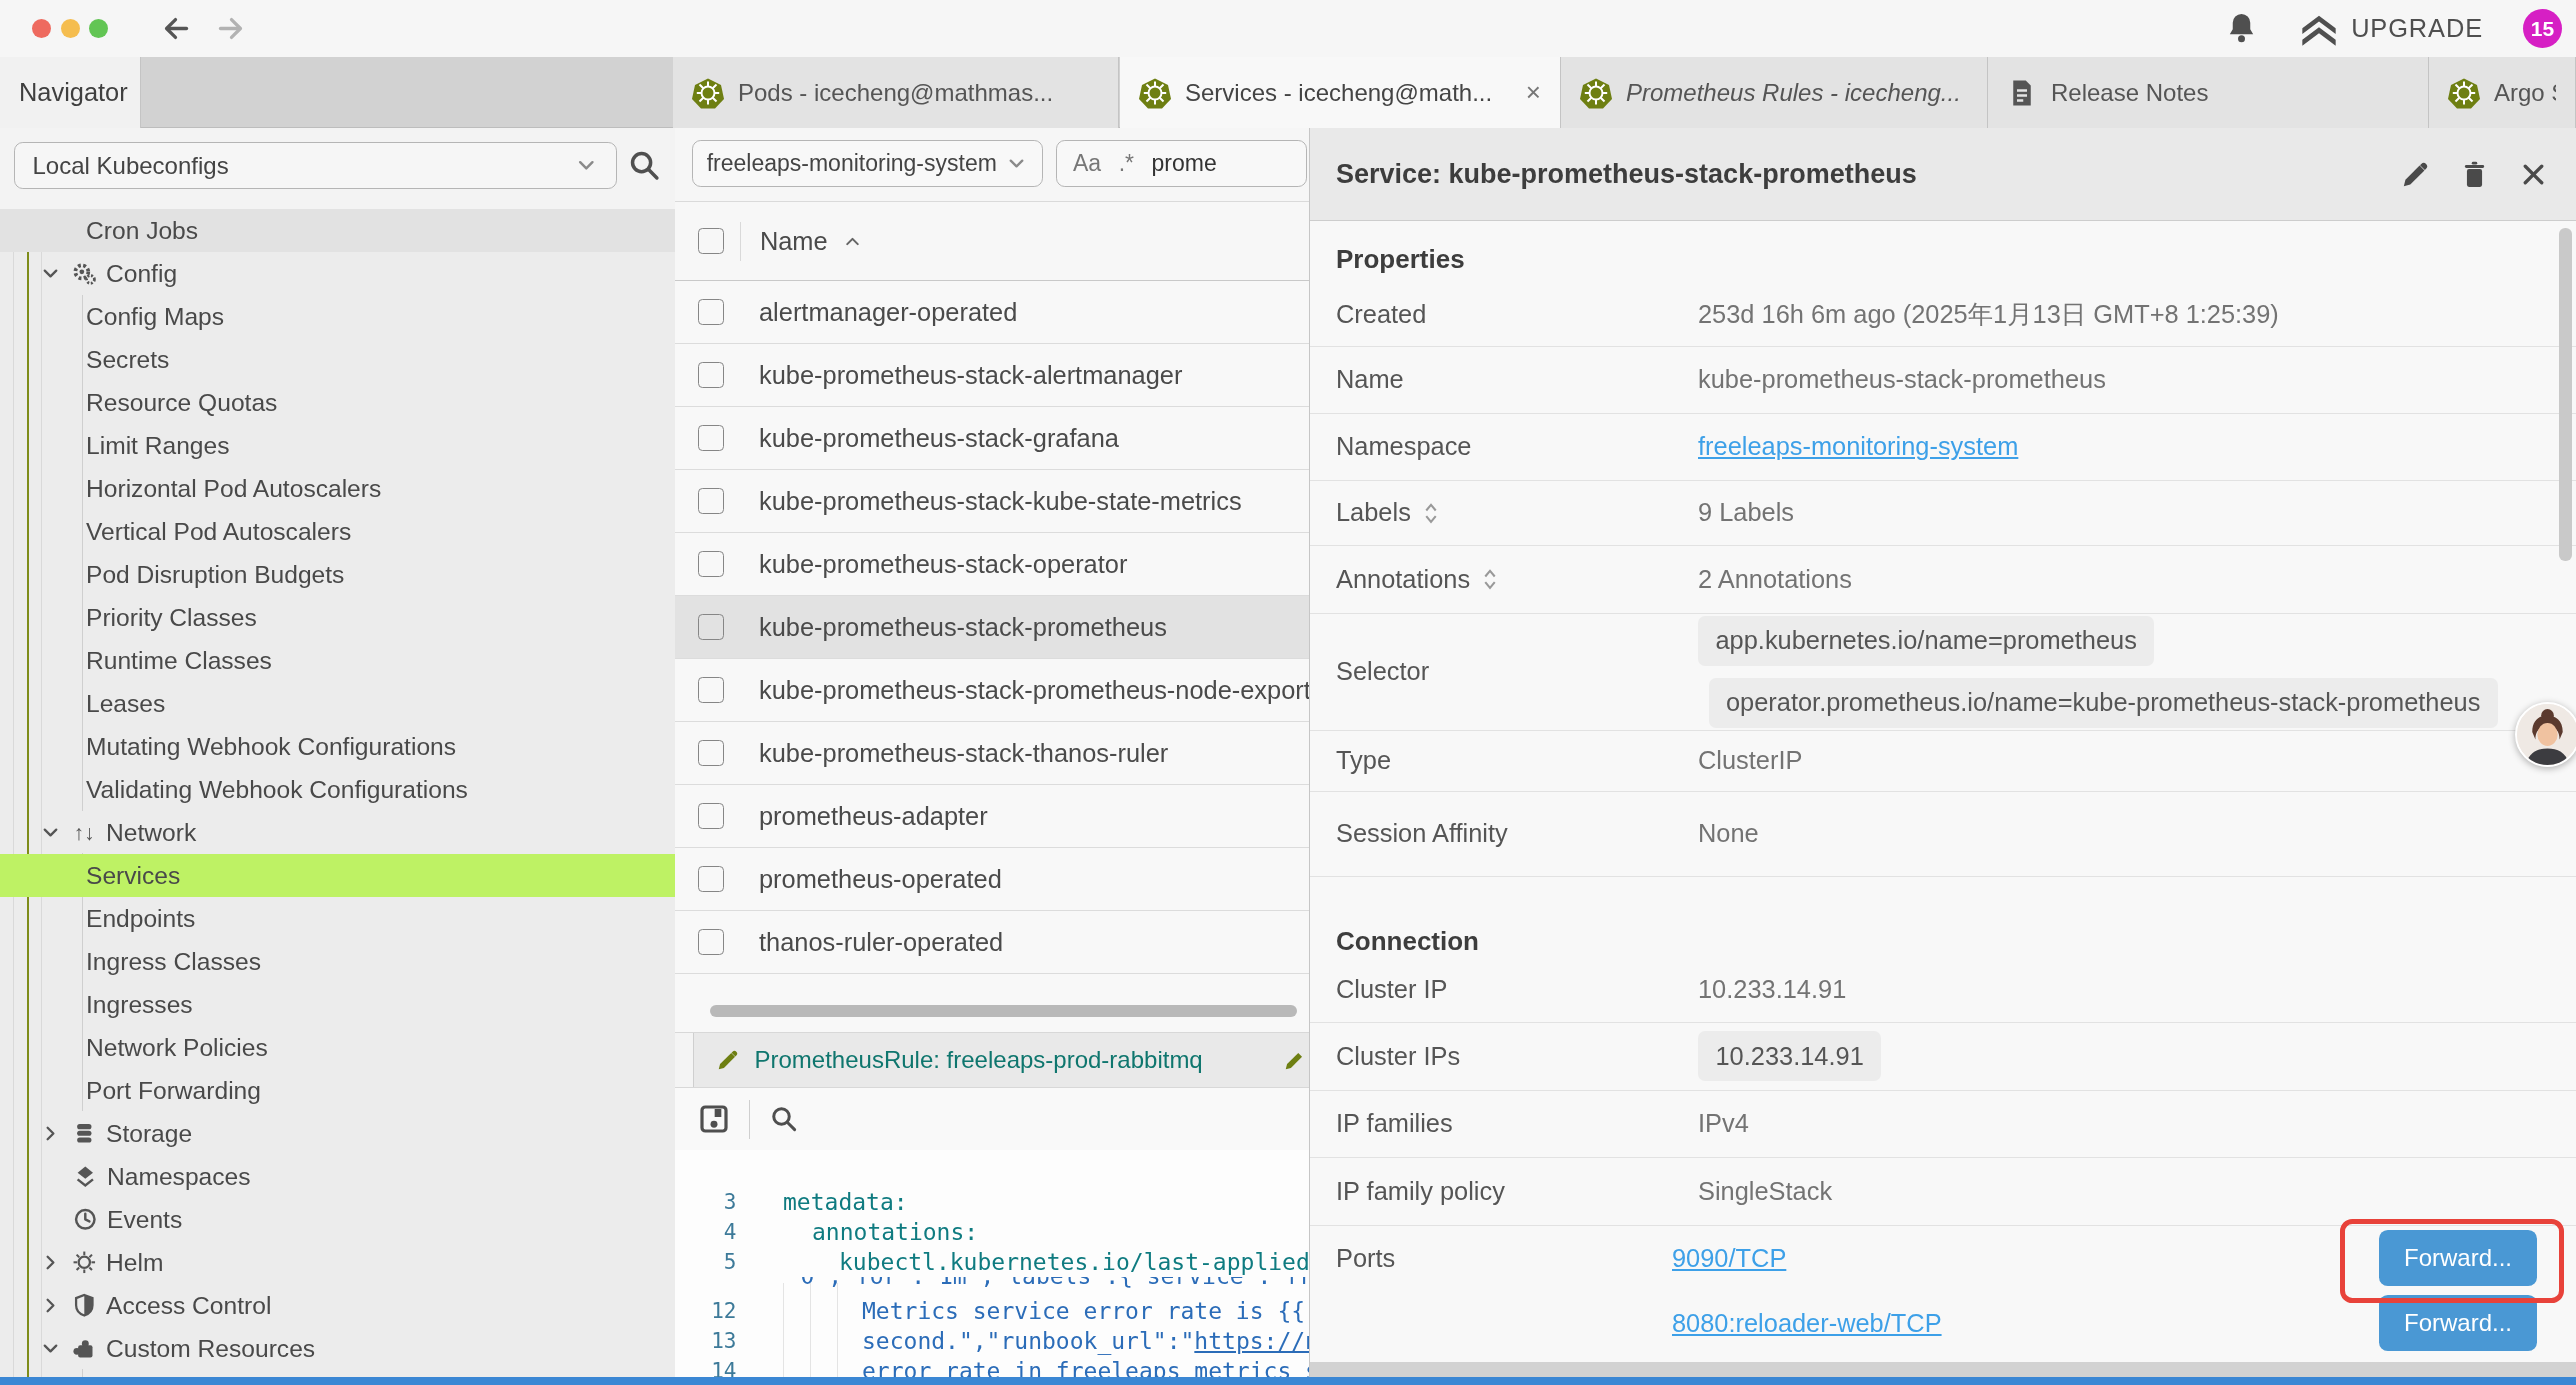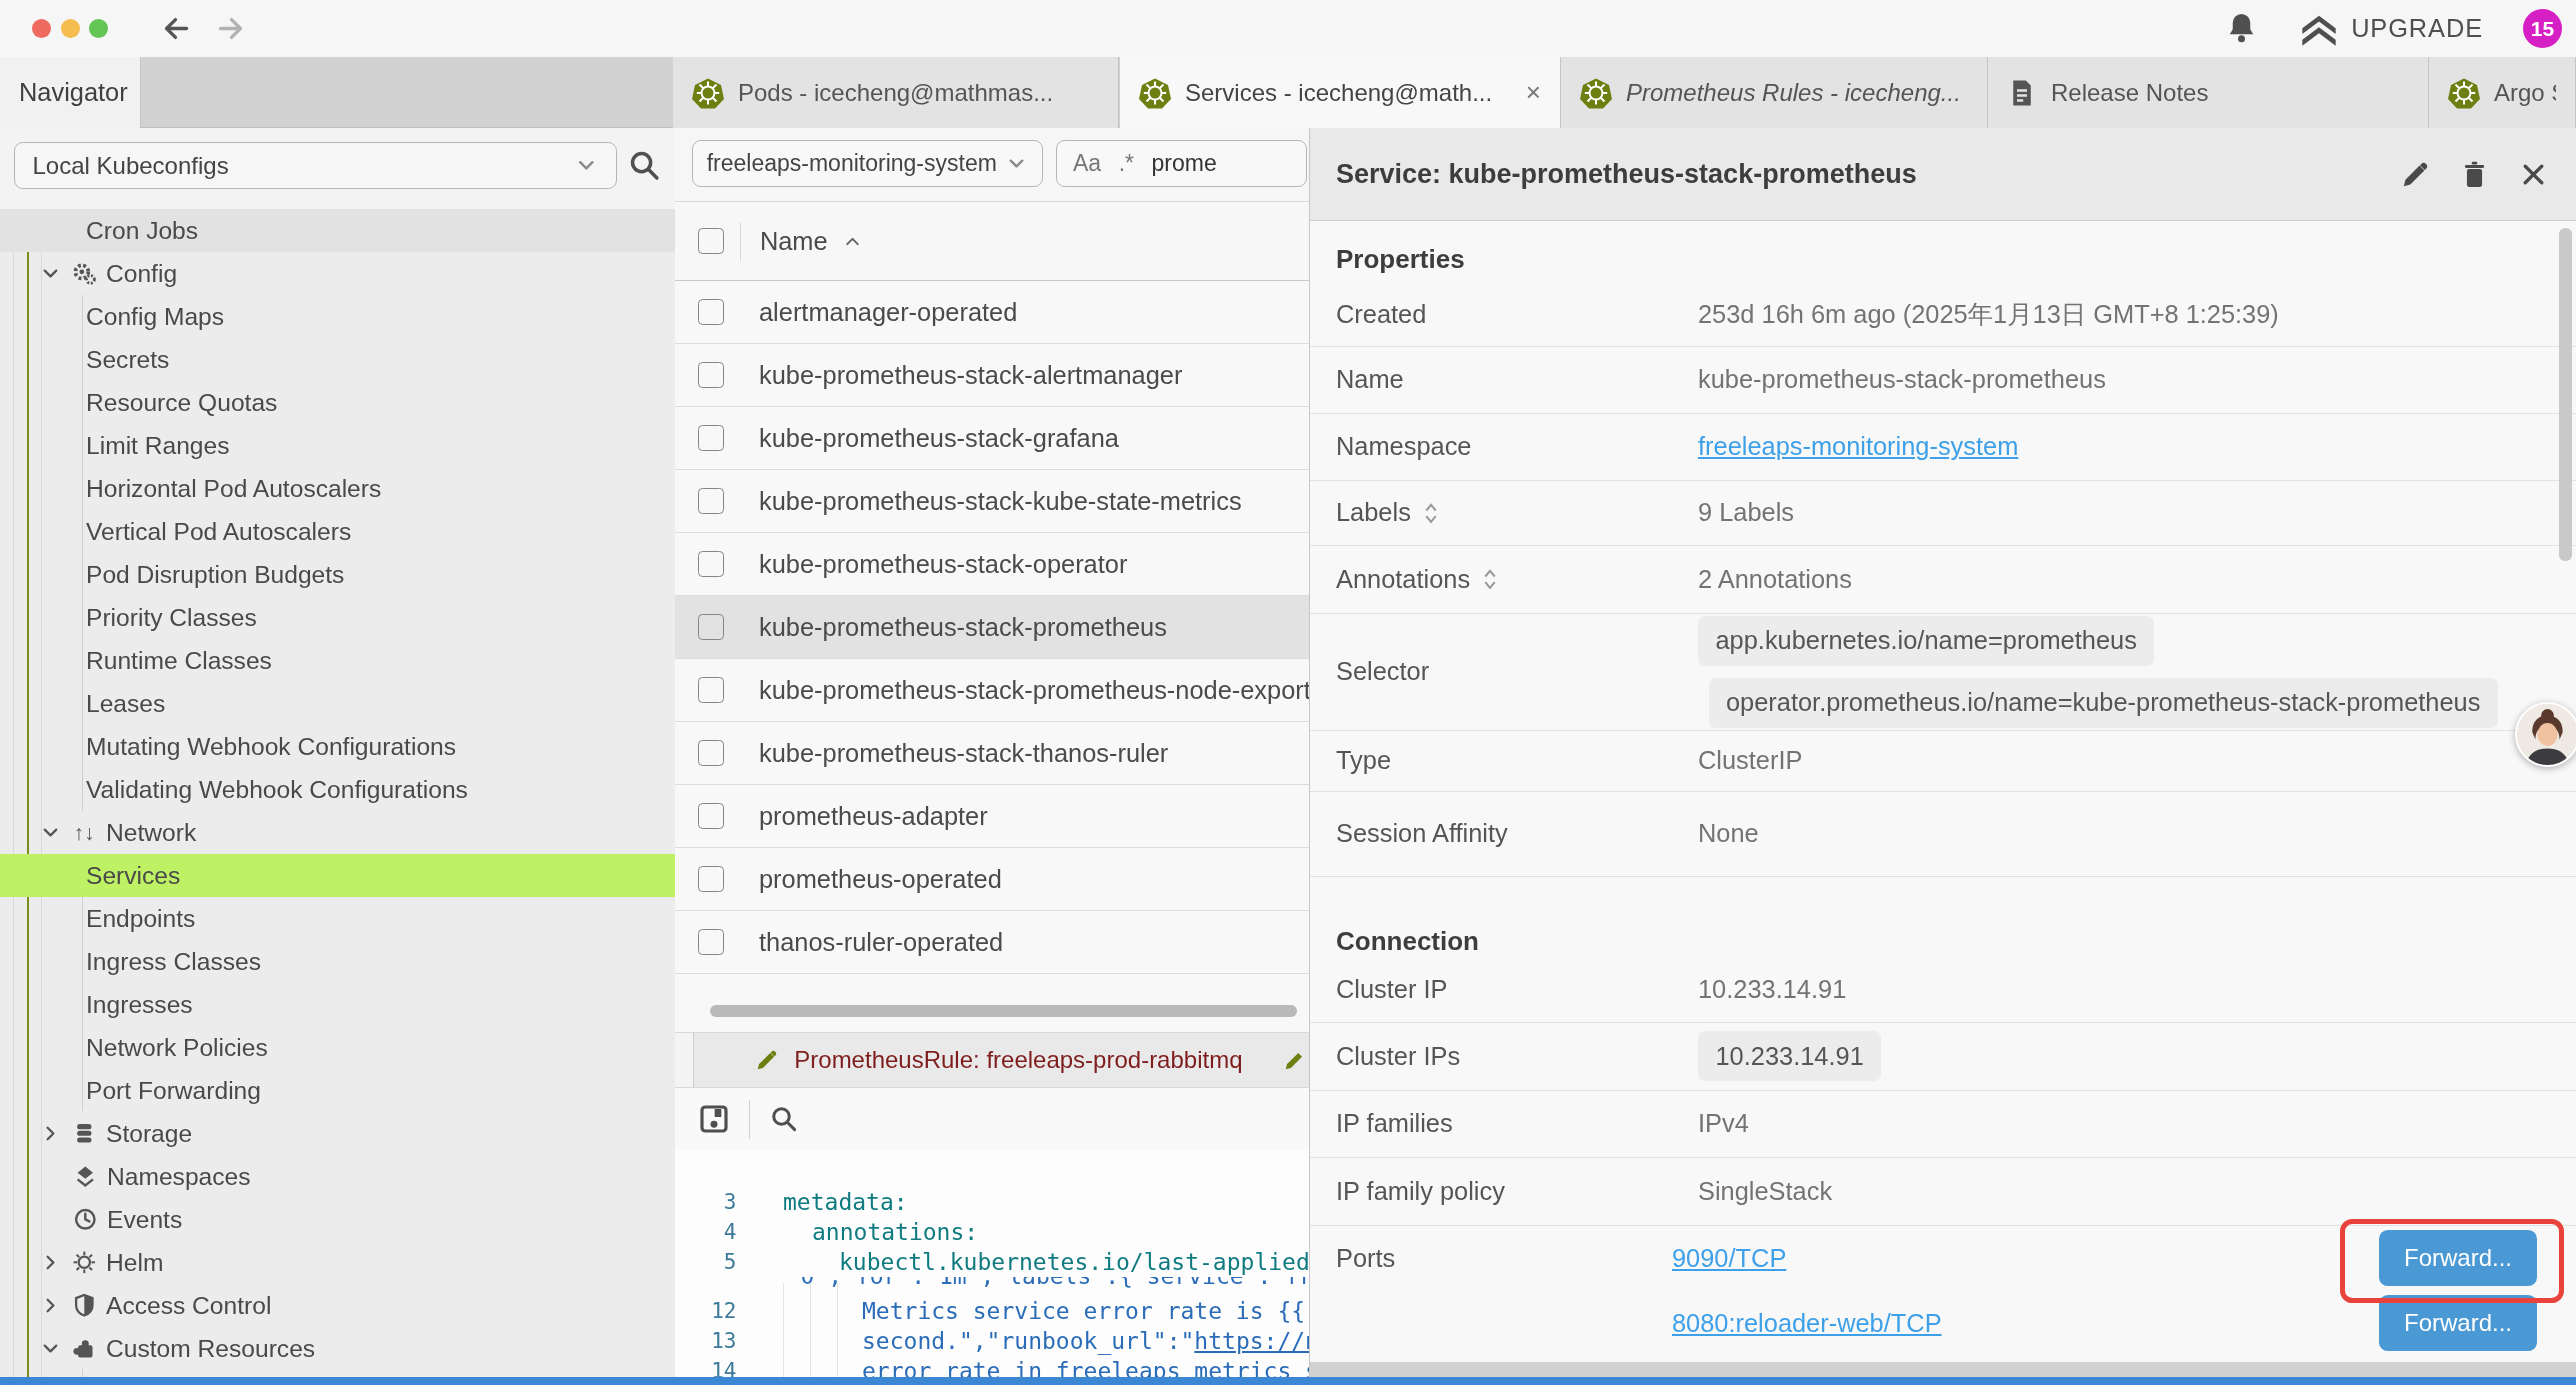--- a/index.html
+++ b/index.html
@@ -62,21 +62,21 @@
   .col-name { margin-left:19px; font-size:25.4px; color:#4a4a4a; display:flex; align-items:center; gap:14px; }
   .rows { position:absolute; left:0; top:153px; width:100%; }
   .lrow { height:63px; display:flex; align-items:center; border-bottom:0.9px solid #dcdcdc; font-size:25.4px; color:#4a4a4a; white-space:nowrap; overflow:hidden; }
   .lrow .cbx { margin-left:23px; }
   .lrow .rname { margin-left:35px; }
   .lrow.selected { background:#e2e2e2; }
   .hscroll-thumb { position:absolute; left:35px; top:877px; width:587px; height:12.3px; background:#b9b9b9; border-radius:6.1px; }
 
   
   .ed-tabs { position:absolute; left:0; top:904px; width:100%; height:56px; background:#f4f4f4; border-top:0.9px solid #d8d8d8; border-bottom:0.9px solid #d8d8d8; }
-  .ed-tab { position:absolute; left:17.5px; top:0; width:572px; height:100%; background:#e9e9e9; border-left:0.9px solid #cfcfcf; border-right:0.9px solid #cfcfcf; display:flex; align-items:center; gap:14px; padding:0 21px; font-size:24px; color:#7f1d1d; white-space:nowrap; overflow:hidden;justify-content:flex-end; }
+  .ed-tab { position:absolute; left:17.5px; top:0; width:572px; height:100%; background:#e9e9e9; border-left:0.9px solid #cfcfcf; border-right:0.9px solid #cfcfcf; display:flex; align-items:center; gap:14px; padding:0 21px; font-size:24px; color:#0f766e; white-space:nowrap; overflow:hidden; }
   .ed-tab2 { position:absolute; left:589px; top:0; right:0; height:100%; background:#e9e9e9; display:flex; align-items:center; padding-left:17.5px; overflow:hidden; }
   .pencil-olive { color:#6e7f12; }
   .ed-toolbar { position:absolute; left:0; top:960px; width:100%; height:62px; background:#f9f9f9; display:flex; align-items:center; }
   .ed-toolbar .vdiv { width:0.9px; height:39px; background:#cfcfcf; margin:0 19px; }
   .ed-code { position:absolute; left:0; top:1022px; width:100%; bottom:0; background:#fdfdfd; padding-top:37px; overflow:hidden; font-family:"DejaVu Sans Mono",monospace; font-size:23px; }
   .code-line { height:30px; display:flex; align-items:center; white-space:nowrap; }
   .gut { flex:0 0 79px; text-align:right; padding-right:17.5px; color:#3d7a99; font-size:21px; }
   .code.key { color:#0f7b80; } .code.str { color:#2b6cb8; }
   .ind1{padding-left:29px} .ind2{padding-left:58px} .ind3{padding-left:85px} .ind4{padding-left:108px}
   .clip-line { height:19px; overflow:hidden; }

